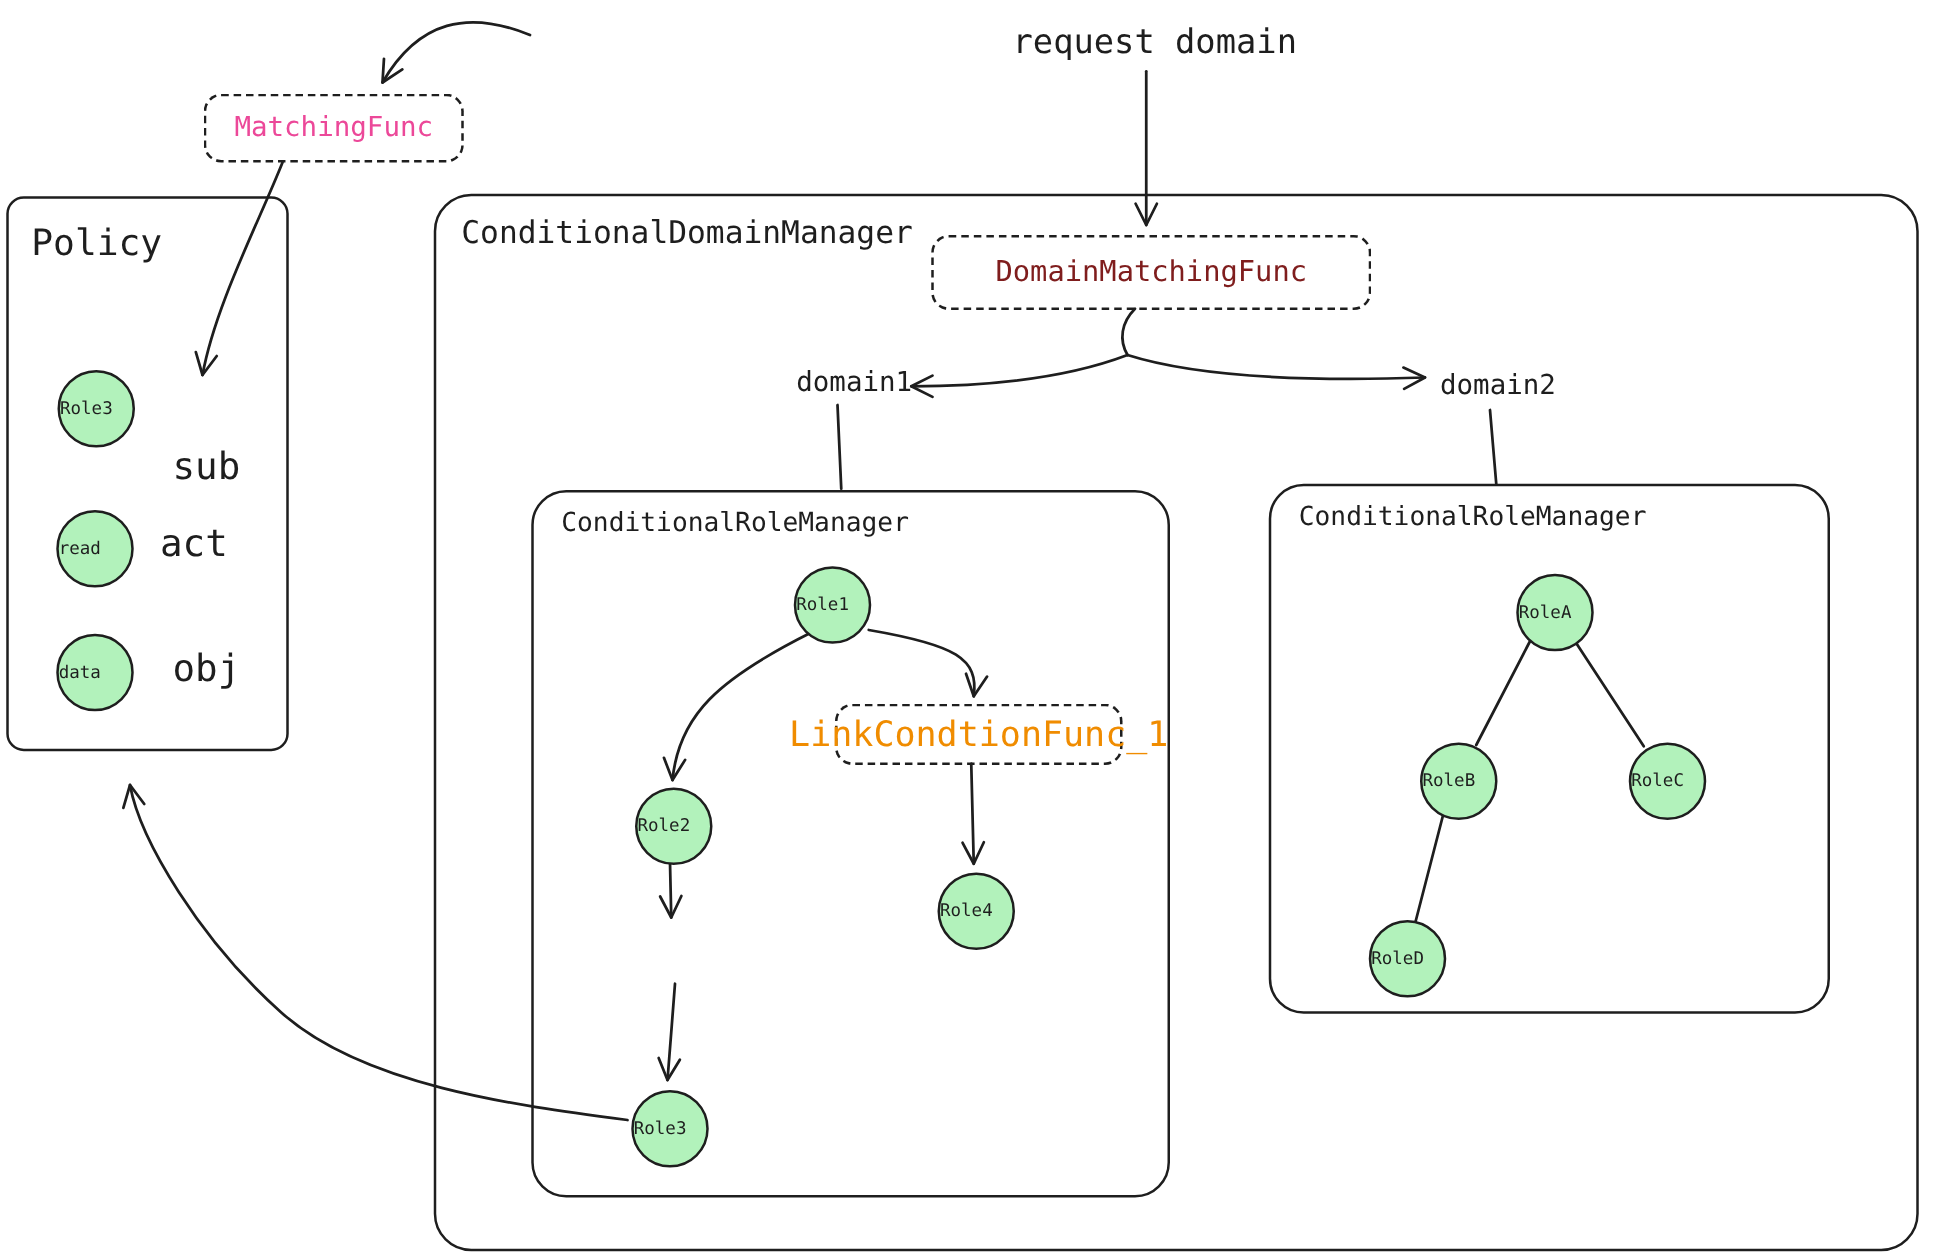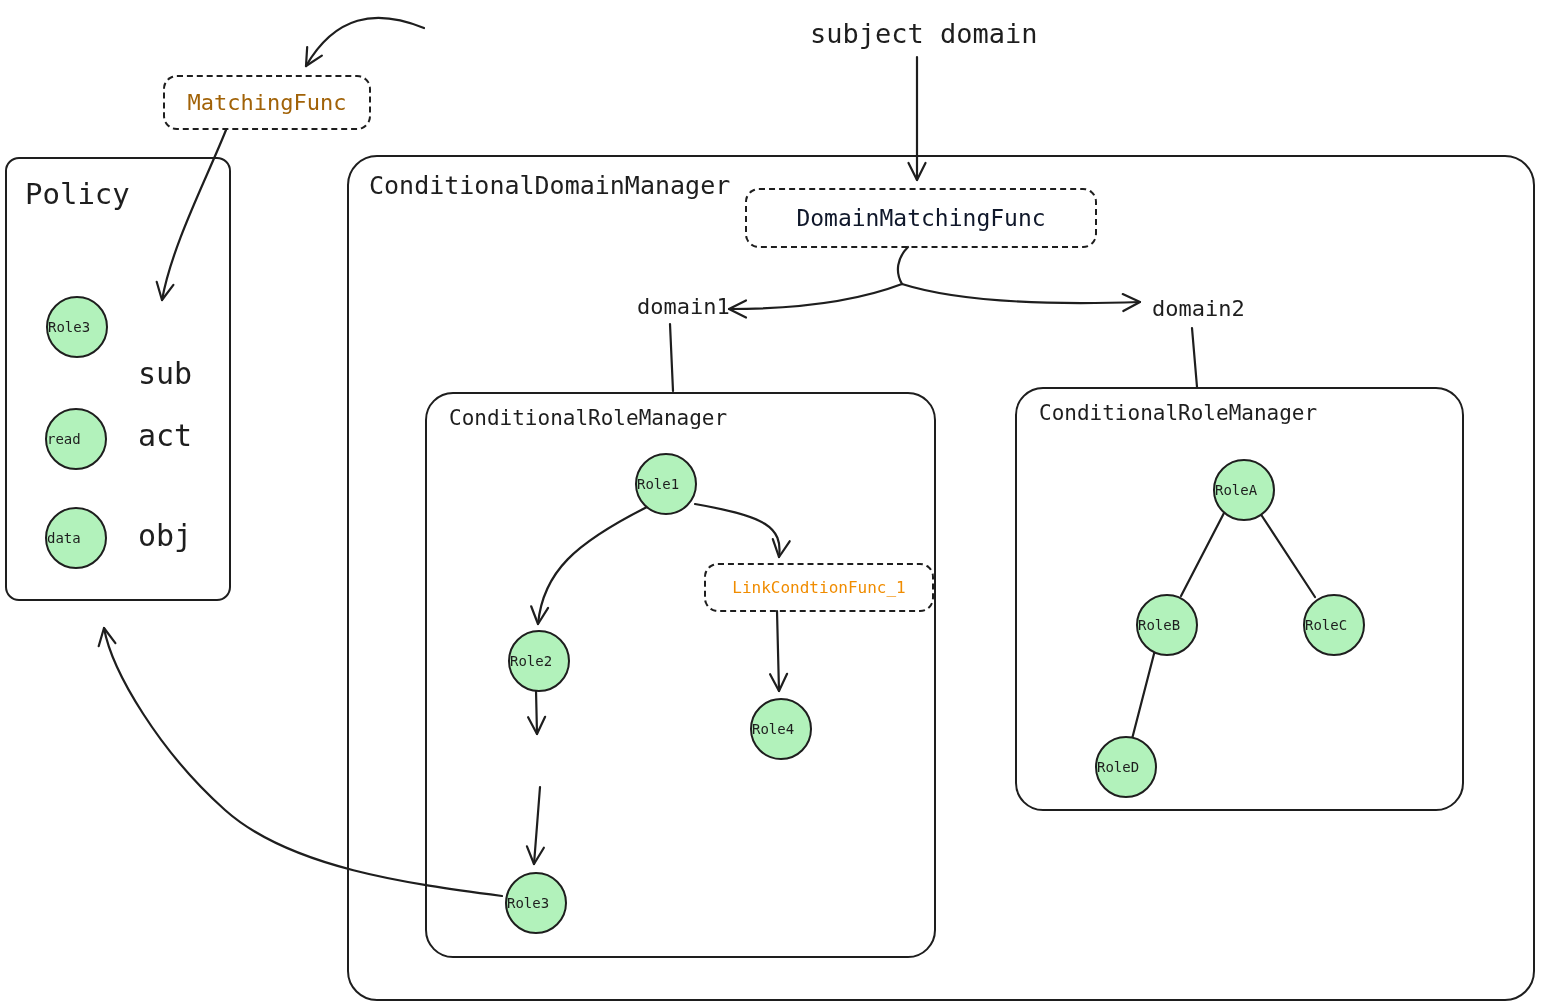--- a/index.html
+++ b/index.html
@@ -13,22 +13,22 @@
   .dashed-box{
     position:absolute;border:2.6px dashed #1e1e1e;border-radius:14px;background:#ffffff;
     display:flex;align-items:center;justify-content:center;white-space:nowrap;z-index:2;
   }
   .circle{
     position:absolute;width:58px;height:58px;border:2.5px solid #1e1e1e;border-radius:50%;
     background:#b2f2bb;display:flex;align-items:center;justify-content:flex-start;
     font-size:14px;z-index:4;
   }
   .lbl{position:absolute;white-space:nowrap;z-index:2;}
-  .green-text{color:#a16207;}
-  .blue-text{color:#0f172a;}
+  .green-text{color:#ec4899;}
+  .blue-text{color:#7f1d1d;}
   .orange-text{color:#f08c00;}
 </style>
 </head>
 <body>
 
 <div class="canvas">
 
   <svg class="wires" viewBox="0 0 1546 1007" xmlns="http://www.w3.org/2000/svg">
     <defs>
       <marker id="ah" viewBox="-22 -11 24 22" refX="0" refY="0" markerWidth="24" markerHeight="22" orient="auto" markerUnits="userSpaceOnUse">
@@ -49,45 +49,45 @@
       <path d="M 777 611 L 779 691" marker-end="url(#ah)"></path>
       <path d="M 536 690 L 537 734" marker-end="url(#ah)"></path>
       <path d="M 540 787 C 538 812, 536 840, 534 864" marker-end="url(#ah)"></path>
       <path d="M 502 896 C 410 884, 290 868, 225 810 C 160 752, 112 672, 104 628" marker-end="url(#ah)"></path>
       <path d="M 1224 513 L 1181 596"></path>
       <path d="M 1260 513 L 1315 597"></path>
       <path d="M 1155 650 L 1132 739"></path>
     </g>
   </svg>
 
-  <div class="lbl" style="left:810px;top:18px;font-size:27px;">subject domain</div>
+  <div class="lbl" style="left:810px;top:18px;font-size:27px;">request domain</div>
   <div class="lbl" style="left:637px;top:294px;font-size:22px;">domain1</div>
   <div class="lbl" style="left:1152px;top:296px;font-size:22px;">domain2</div>
 
   <div class="dashed-box green-text" style="left:163px;top:75px;width:204px;height:51px;font-size:22px;">
     <span>MatchingFunc</span>
   </div>
   <div class="dashed-box blue-text" style="left:745px;top:188px;width:348px;height:56px;font-size:23px;">
     <span>DomainMatchingFunc</span>
   </div>
-  <div class="dashed-box orange-text" style="left:668px;top:563px;width:226px;height:45px;font-size:16px;margin-left:36px;">
+  <div class="dashed-box orange-text" style="left:668px;top:563px;width:226px;height:45px;font-size:28px;">
     <span>LinkCondtionFunc_1</span>
   </div>
 
   <div class="box" style="left:5px;top:157px;width:222px;height:440px;border-radius:14px;">
     <div class="box-title" style="left:18px;top:18px;font-size:29px;">Policy</div>
   </div>
   <div class="circle" style="left:46px;top:296px;">
     <span>Role3</span>
   </div>
   <div class="lbl" style="left:138px;top:308px;font-size:30px;margin-top:48px;">sub</div>
   <div class="circle" style="left:45px;top:408px;">
     <span>read</span>
   </div>
-  <div class="lbl" style="left:138px;top:418px;font-size:30px;">act</div>
+  <div class="lbl" style="left:128px;top:418px;font-size:30px;">act</div>
   <div class="circle" style="left:45px;top:507px;">
     <span>data</span>
   </div>
   <div class="lbl" style="left:138px;top:518px;font-size:30px;">obj</div>
 
   <div class="box" style="left:347px;top:155px;width:1184px;height:842px;border-radius:30px;">
     <div class="box-title" style="left:20px;top:14px;font-size:25px;">ConditionalDomainManager</div>
   </div>
 
   <div class="box" style="left:425px;top:392px;width:507px;height:562px;border-radius:28px;">

